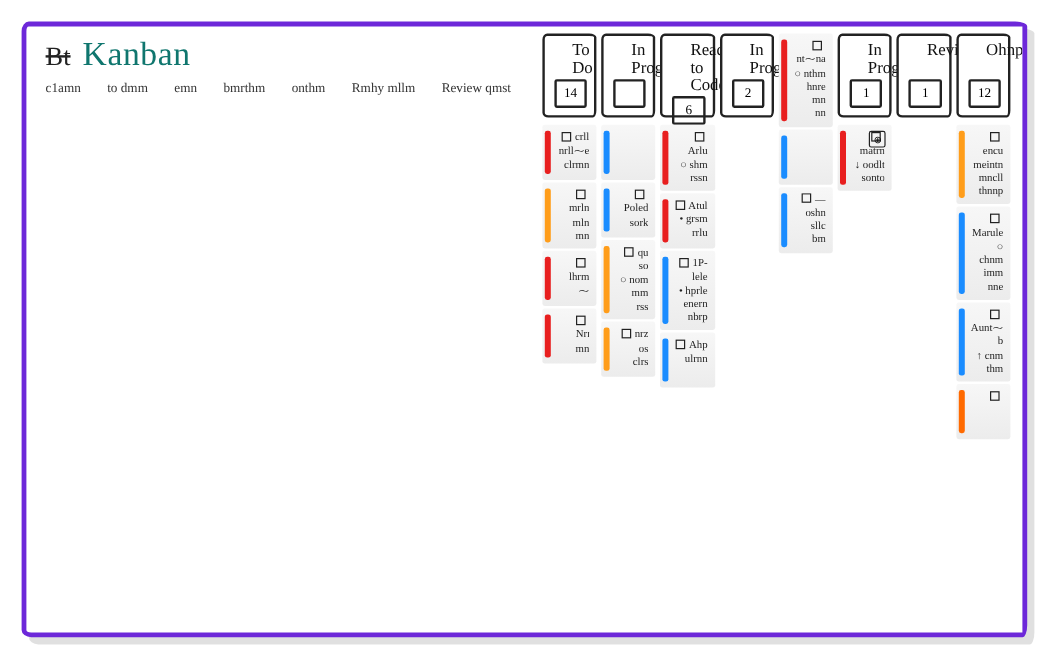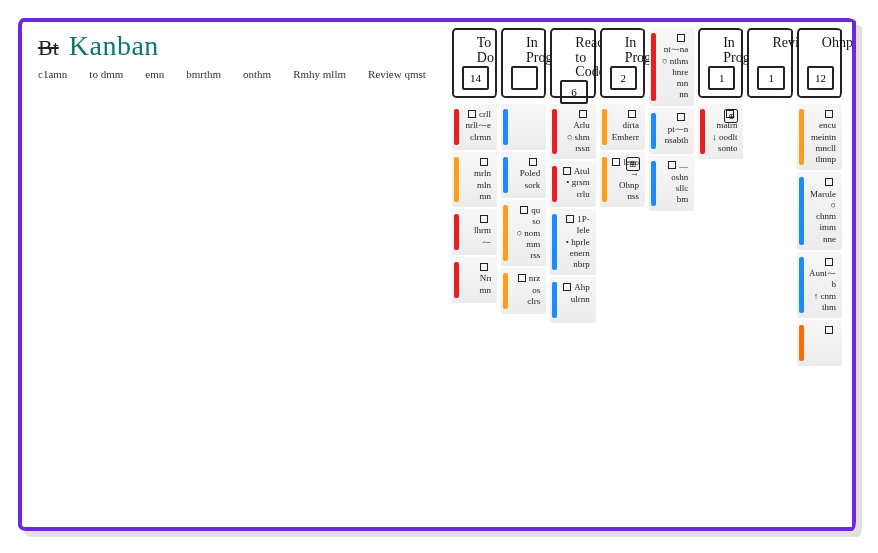--- a/index.html
+++ b/index.html
@@ -264,48 +264,32 @@
             <div class="card-body"><span class="chk"></span><span style="white-space: pre-line;">Ahp
 ulrnn</span></div>
           </div>
         </div>
       </div>
       <div class="column">
         <div class="col-head">
           <div class="col-title">In Progress</div>
           <span class="count-box">2</span>
         </div>
-        <div class="cards">
-          <div class="card">
-            <div class="stripe orange"></div>
-            <div class="card-body"><span class="chk"></span><span style="white-space: pre-line;">dirta
-Emhern</span></div>
-          </div>
-          <div class="card">
-            <div class="stripe orange"></div>
-            <div class="card-body"><span class="chk"></span><span style="white-space: pre-line;">leno
-→ Ohnp
-nss</span></div>
-            <span class="badge">⊞</span>
-          </div>
-        </div>
       </div>
       <div class="column">
         <div class="cards">
           <div class="card">
             <div class="stripe red"></div>
             <div class="card-body"><span class="chk"></span><span style="white-space: pre-line;">nt⁓na
 ○ nthm
 hnre mn
 nn</span></div>
           </div>
           <div class="card">
             <div class="stripe blue"></div>
-            <div class="card-body"><span class="chk"></span><span style="white-space: pre-line;">pt⁓n
-nsabth</span></div>
           </div>
           <div class="card">
             <div class="stripe blue"></div>
             <div class="card-body"><span class="chk"></span><span style="white-space: pre-line;">— oshn
 sllc
 bm</span></div>
           </div>
         </div>
       </div>
       <div class="column">

